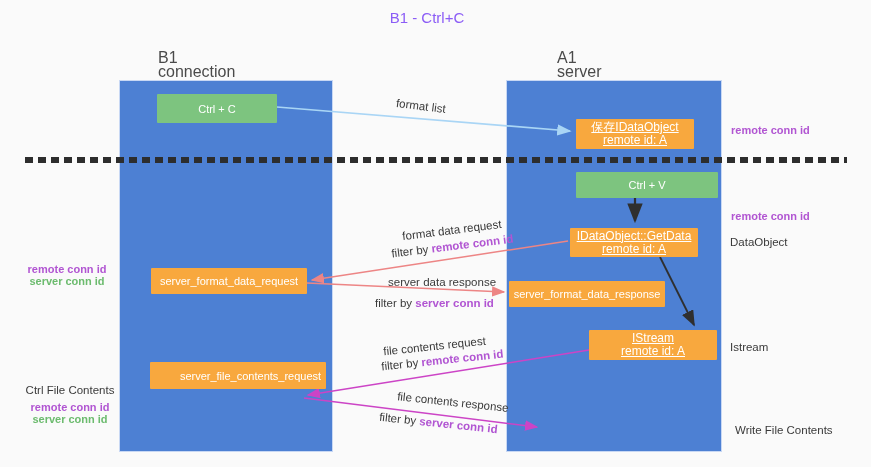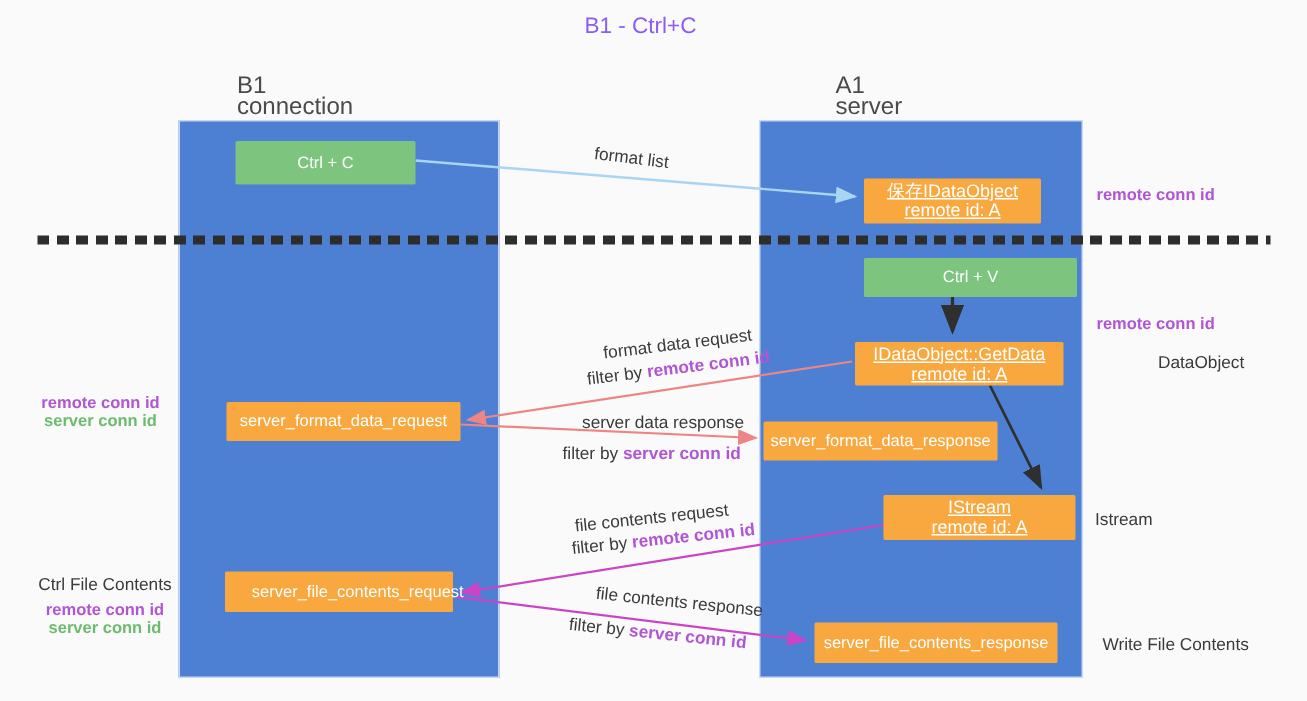--- a/index.html
+++ b/index.html
@@ -94,41 +94,40 @@
 
   <div class="node green single" style="left:157px; top:94px; width:120px; height:29px;">Ctrl + C</div>
 
   <div class="node orange" style="left:576px; top:119px; width:118px; height:30px;">
     <div class="ln">保存IDataObject</div>
     <div class="ln">remote id: A</div>
   </div>
 
   <div class="node green single" style="left:576px; top:172px; width:142px; height:26px;">Ctrl + V</div>
 
-  <div class="node orange" style="left:570px; top:228px; width:139px; height:29px;">
+  <div class="node orange" style="left:570px; top:228px; width:128px; height:29px;">
     <div class="ln">IDataObject::GetData</div>
     <div class="ln">remote id: A</div>
   </div>
 
   <div class="node orange single" style="left:509px; top:281px; width:156px; height:26px;">server_format_data_response</div>
 
   <div class="node orange single" style="left:151px; top:268px; width:156px; height:26px;">server_format_data_request</div>
 
   <div class="node orange" style="left:589px; top:330px; width:128px; height:30px;">
     <div class="ln">IStream</div>
     <div class="ln">remote id: A</div>
   </div>
 
-  <div class="node orange single" style="left:150px; top:381px; width:152px; height:27px;padding-left:25px;">server_file_contents_request</div>
+  <div class="node orange single" style="left:150px; top:362px; width:176px; height:27px;padding-left:25px;">server_file_contents_request</div>
 
-  <div class="node orange single" style="left:543px; top:415px; width:162px; height:27px;">server_file_contents_response</div>
 
   <div class="side-label purple" style="left:731px; top:124px;">remote conn id</div>
   <div class="side-label purple" style="left:731px; top:210px;">remote conn id</div>
-  <div class="side-label dark" style="left:730px; top:236px;margin-left:42px;">DataObject</div>
+  <div class="side-label dark" style="left:730px; top:236px;">DataObject</div>
   <div class="side-label dark" style="left:730px; top:341px;">Istream</div>
   <div class="side-label dark" style="left:735px; top:424px;">Write File Contents</div>
 
   <div class="left-col" style="top:263px; left:-3px;">
     <div class="side-label purple" style="position:static;">remote conn id</div>
     <div class="side-label greenlbl" style="position:static;">server conn id</div>
   </div>
   <div class="left-col side-label dark" style="top:384px;">Ctrl File Contents</div>
   <div class="left-col" style="top:401px;">
     <div class="side-label purple" style="position:static;">remote conn id</div>

